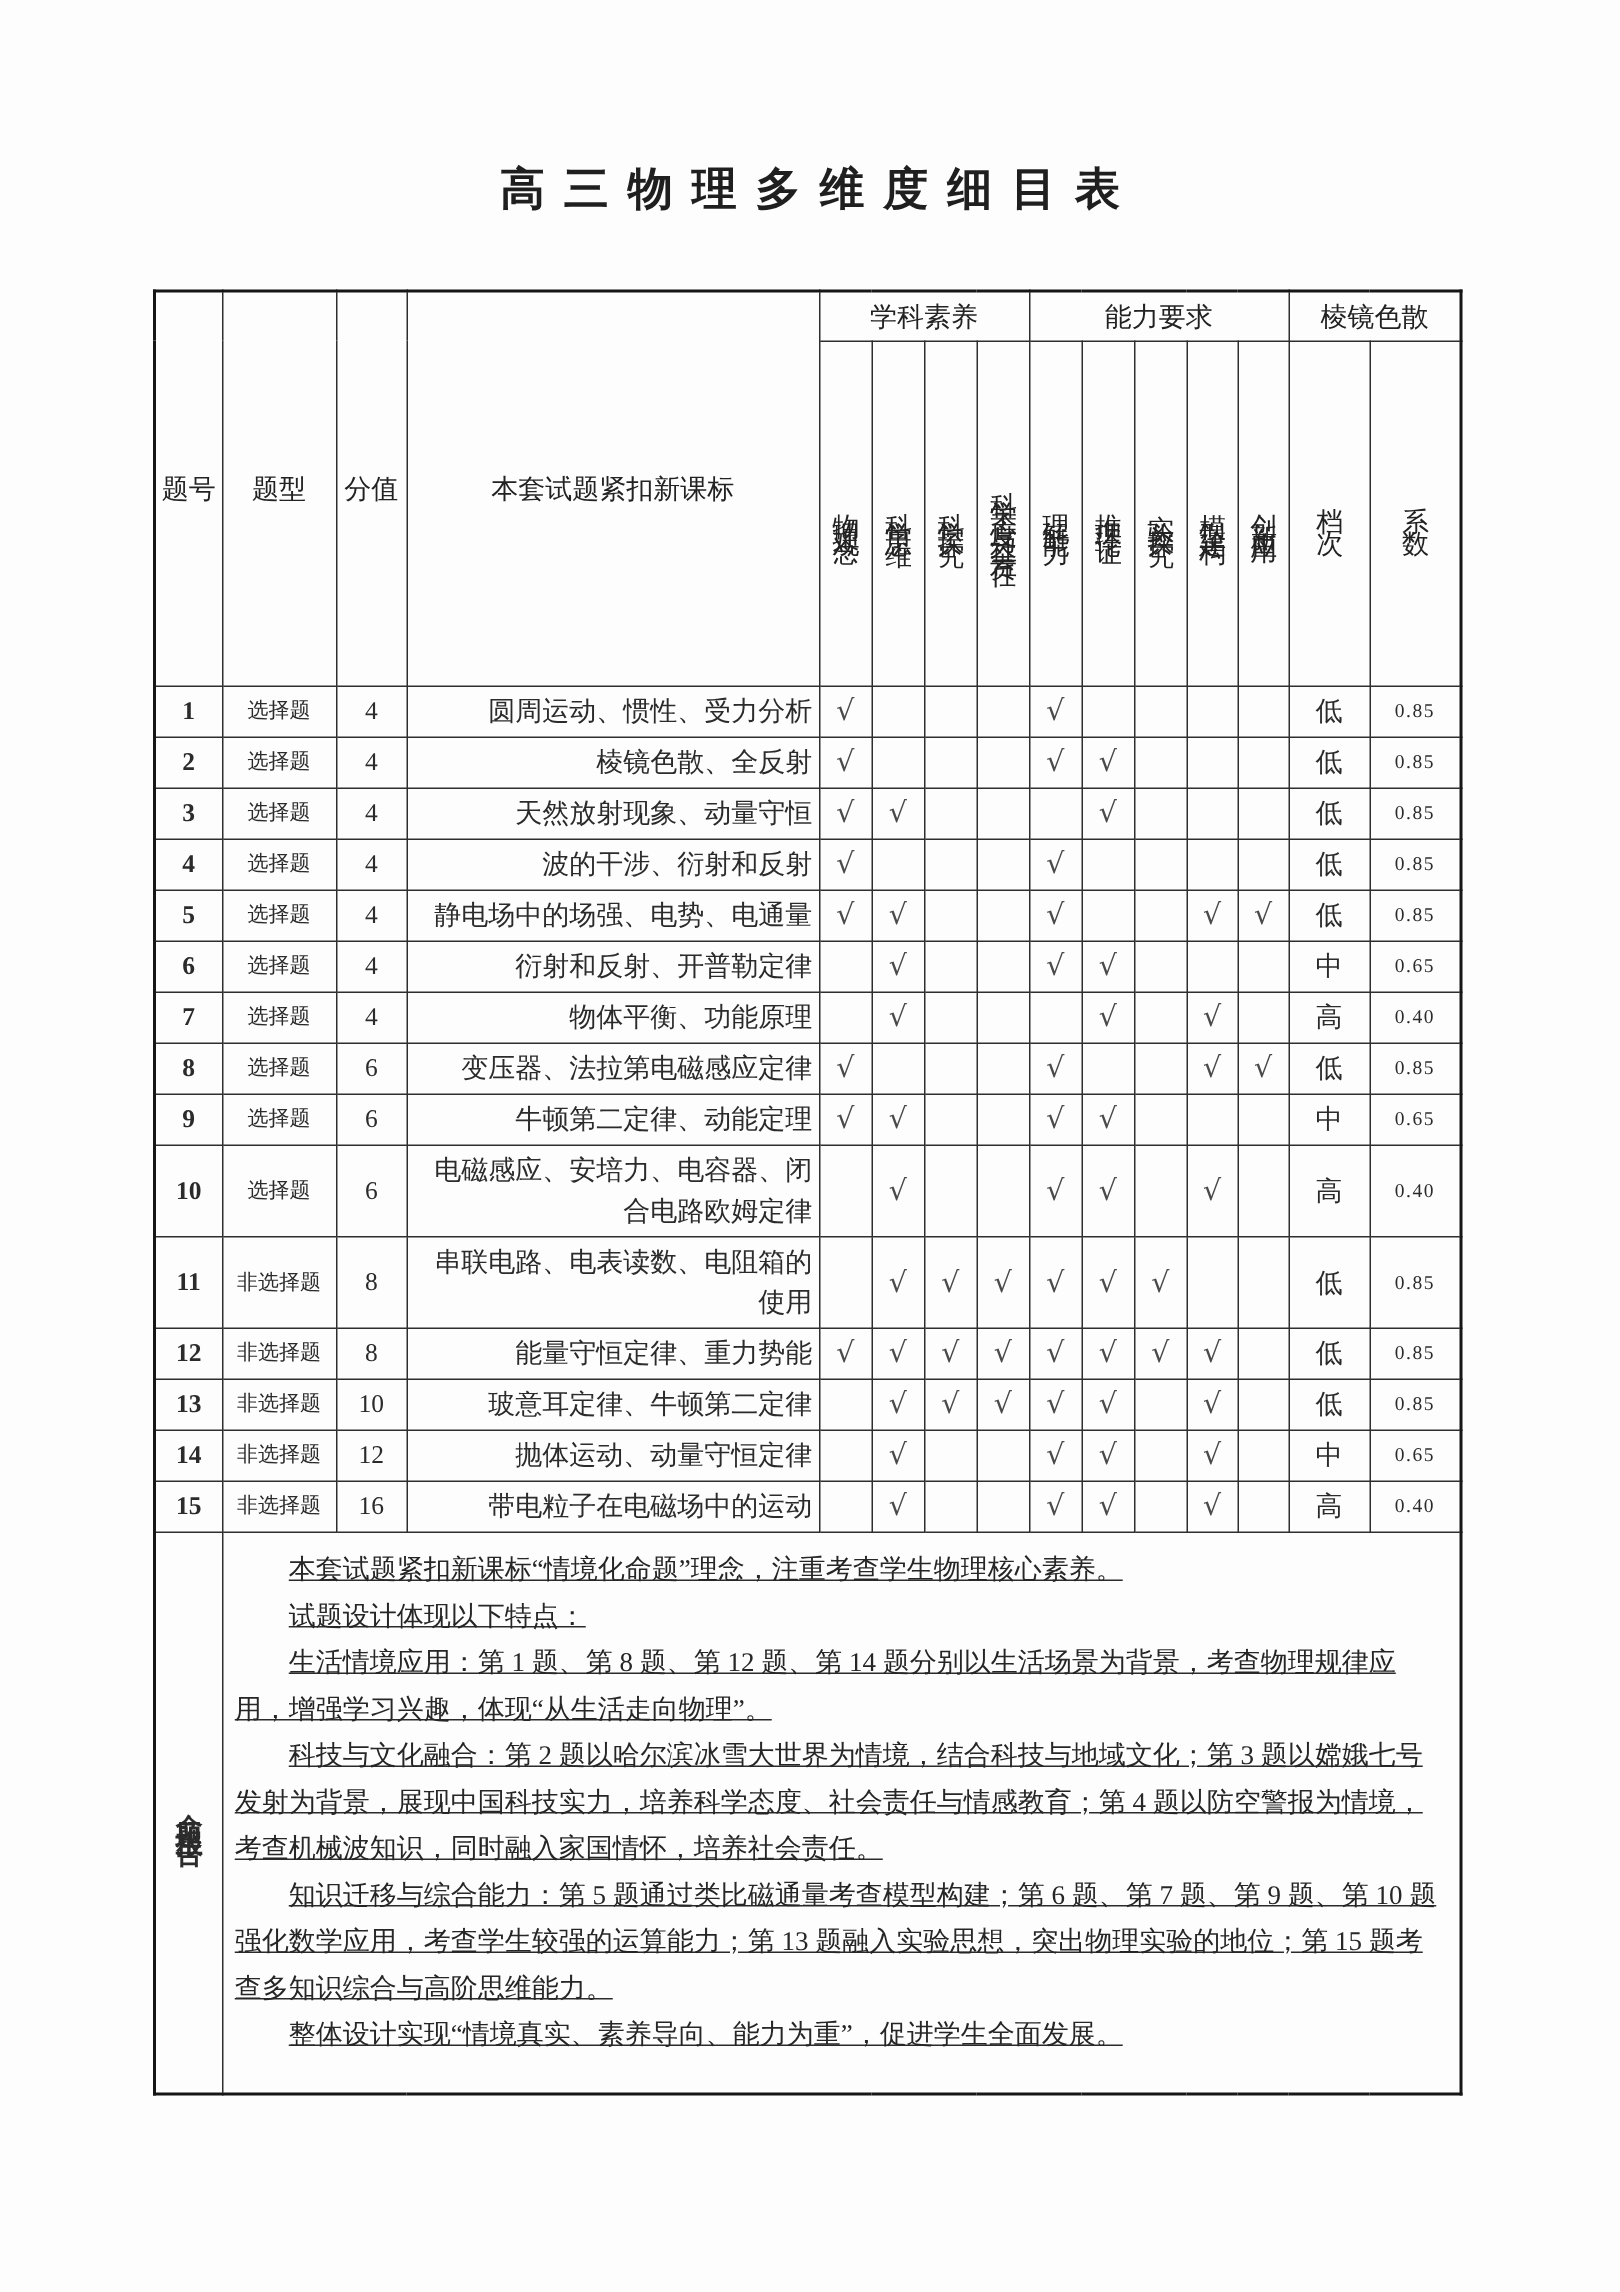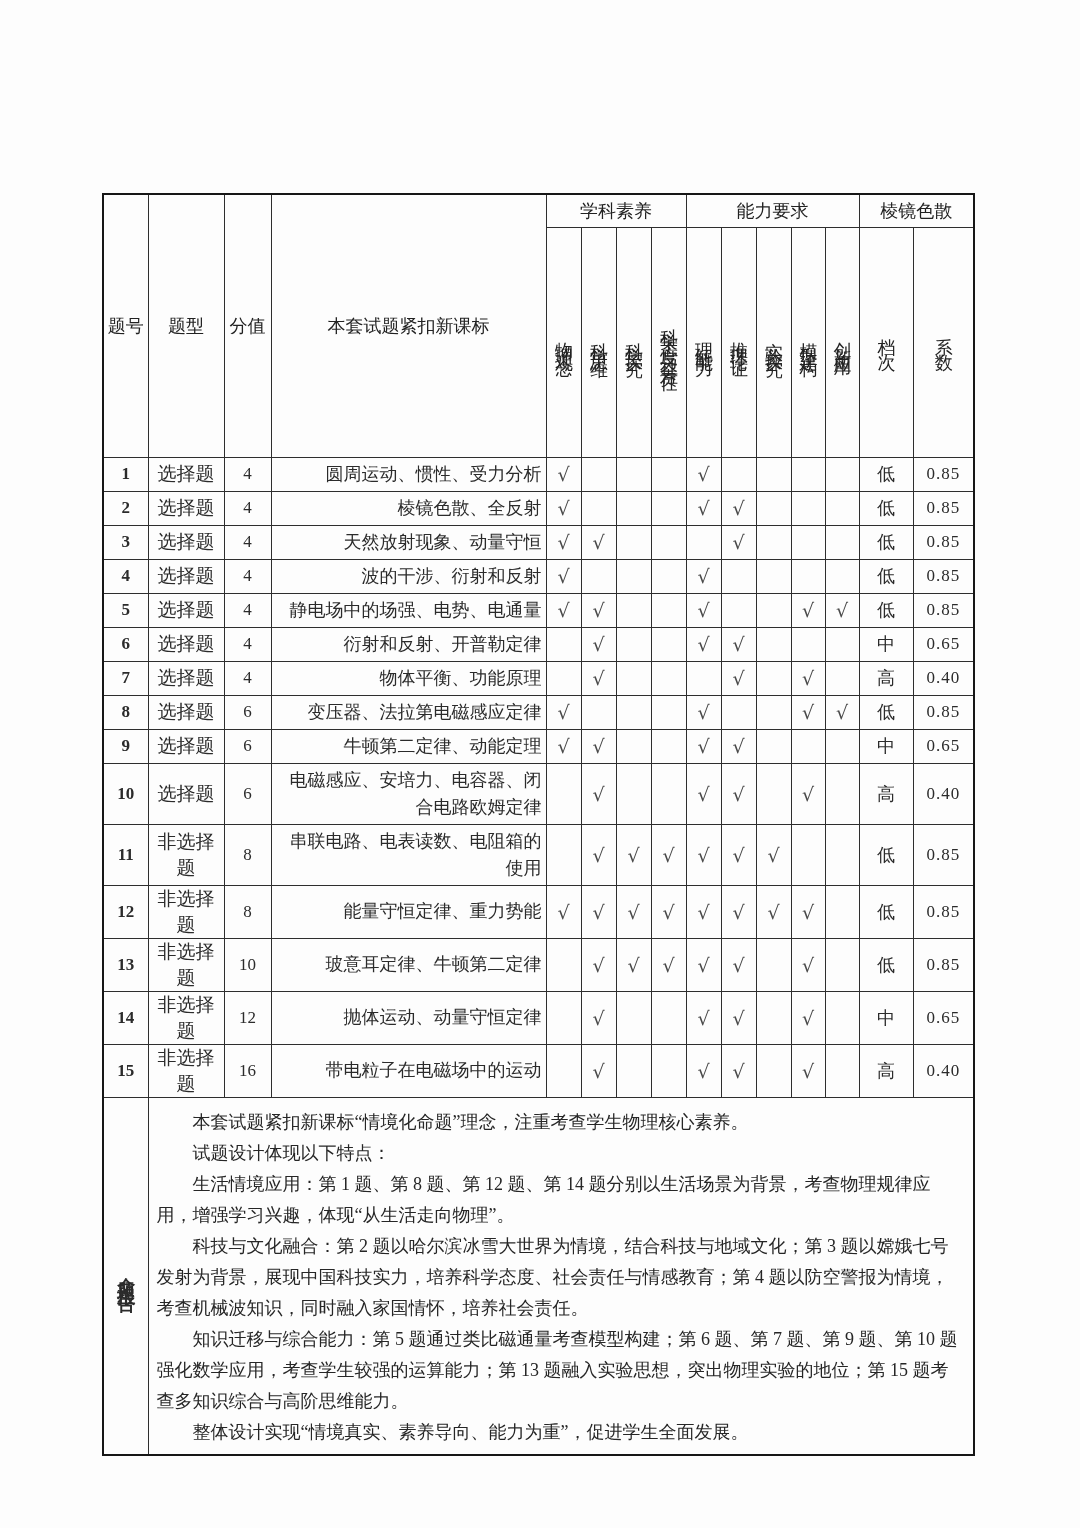--- a/index.html
+++ b/index.html
@@ -44,56 +44,58 @@
     display:inline-block;
     writing-mode:vertical-rl;
     text-orientation:upright;
     letter-spacing:0.32em;
     line-height:1.05;
     font-size:18px;
   }
   .vtext.wide { letter-spacing:0.85em; }
   tbody.rows tr { height:32px; }
   td.c-no     { font-weight:bold; font-size:17px; }
-  td.c-type   { font-size:19px; }
+  td.c-type   { font-size:14px; }
   td.c-points { font-size:17px; }
   td.c-content{
     text-align:right;
     padding:3px 4px 3px 12px;
     font-size:18px;
     line-height:1.5;
   }
   td.c-check  {
     font-size:19px;
     color:#4a4a4a;
     font-family:"DejaVu Sans","Liberation Sans",sans-serif;
   }
   td.c-level  { font-size:18px; }
-  td.c-coef   { font-size:17px; letter-spacing:1px; }
+  td.c-coef   { font-size:13px; letter-spacing:1px; }
   tr.report-row { height:284px; }
   td.report-label-cell { vertical-align:middle; }
   td.report-cell {
     text-align:left;
     vertical-align:top;
-    padding:9px 12px 6px 8px;
+    padding:9px 12px 23px 8px;
+    text-decoration:underline;
   }
   td.report-cell p {
     margin:0;
     text-indent:2em;
     font-size:18px;
     line-height:31px;
     color:#262626;
   }
   .report-label { font-weight:bold; }
 </style>
 </head>
 <body>
 
 <div class="page">
 
+  <div class="title">高三物理多维度细目表</div>
 
   <table class="spec-table">
     <colgroup>
       <col style="width:45px">
         <col style="width:76px">
         <col style="width:47px">
         <col style="width:275px">
       <col style="width:35px">
         <col style="width:35px">
         <col style="width:35px">

